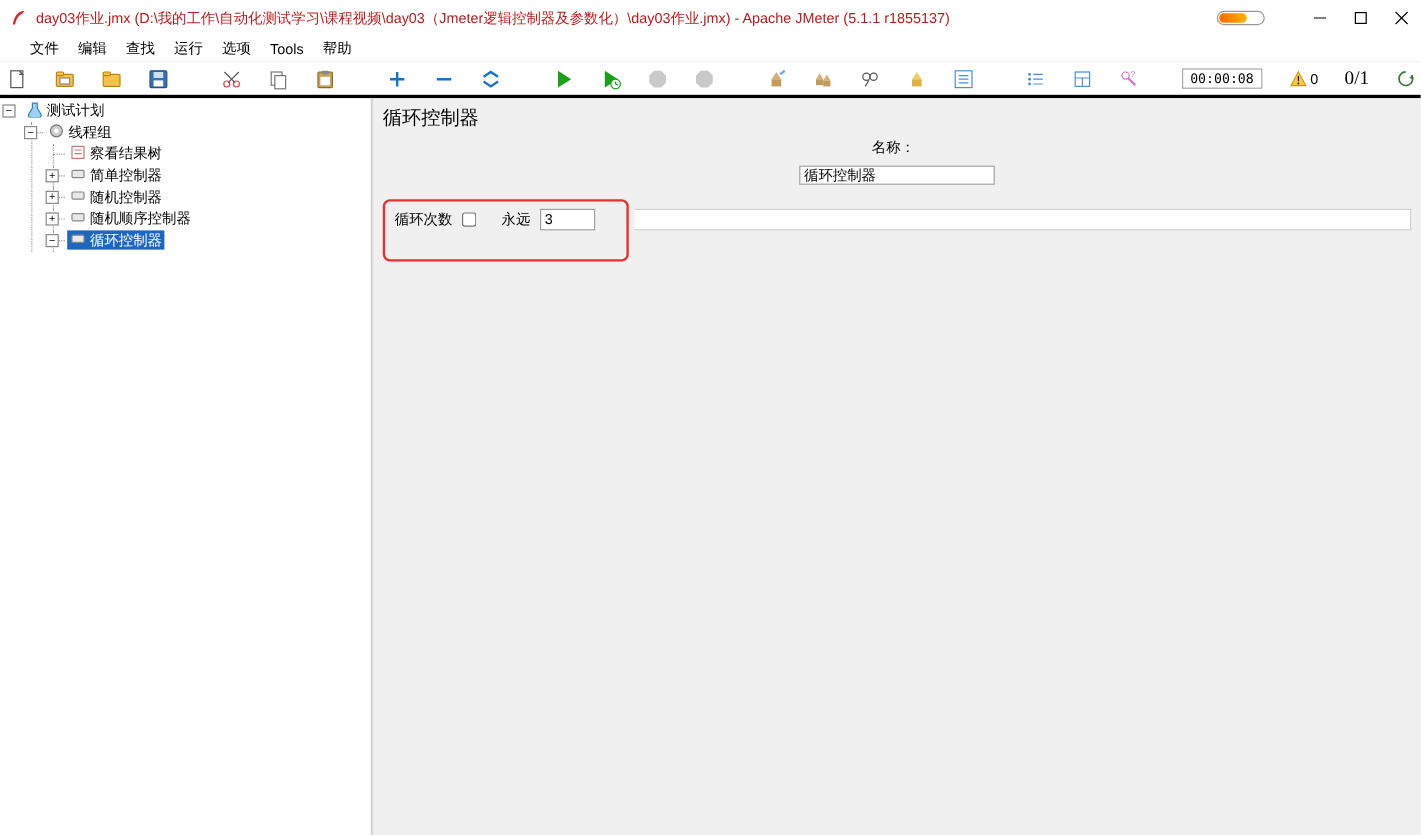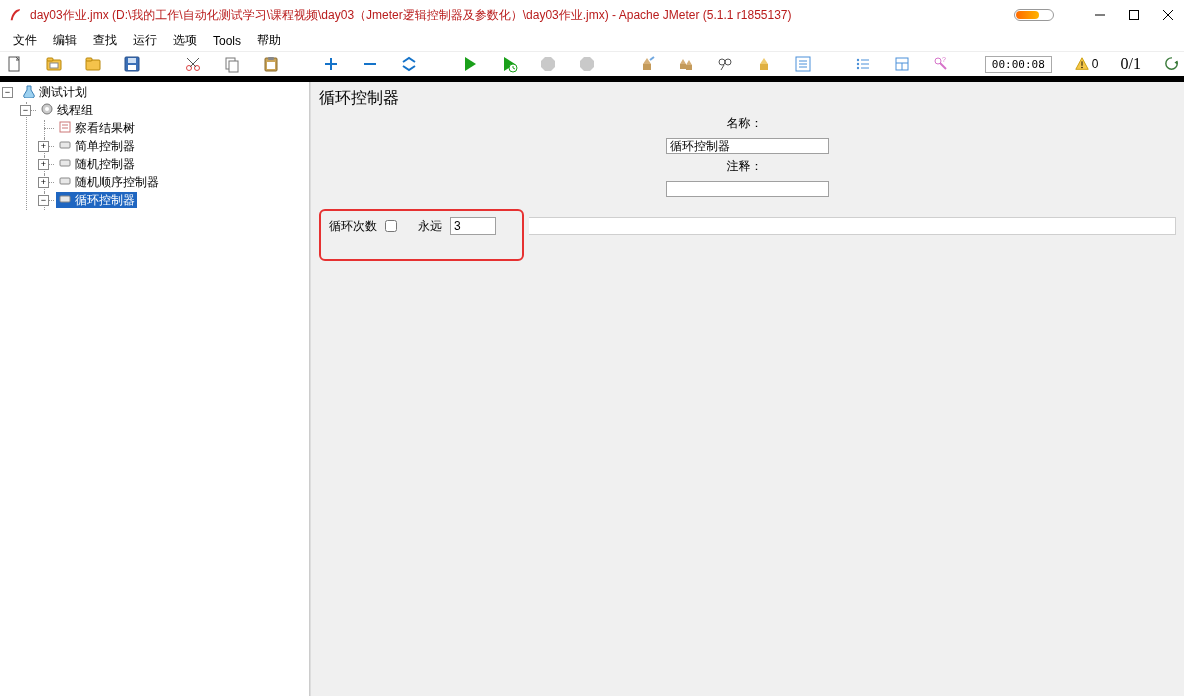--- a/index.html
+++ b/index.html
@@ -26,36 +26,36 @@
     .battery { width: 40px; height: 12px; border: 1px solid #999; border-radius: 6px; position: relative; margin-right: 20px; }
     .battery::after { content:""; position:absolute; left:1px; top:1px; height:8px; width:60%; background: linear-gradient(90deg,#ff6a00,#ffb300); border-radius:4px; }
     .win-btn { width: 16px; height: 16px; display:flex; align-items:center; justify-content:center; cursor:pointer; }
     .win-btn svg { width: 12px; height: 12px; }
 
     
     .menubar {
       height: 22px;
       display: flex;
       align-items: center;
-      padding: 0 6px;
+      padding: 0 18px;
       gap: 2px;
       background: #fff;
       border-bottom: 1px solid #eee;
     }
     .menubar .menu-item { padding: 2px 7px; cursor: pointer; }
 
     
     .toolbar {
       height: 30px;
       display: flex;
       align-items: center;
       padding: 0 4px;
       gap: 16px;
       background: #fff;
-      border-bottom: 6px solid #000000;
+      border-bottom: 3px solid #000000;
     }
     .tbbtn { width: 24px; height: 24px; display:flex; align-items:center; justify-content:center; border:1px solid transparent; border-radius:2px; cursor:pointer; }
     .tsep { width: 6px; height: 22px; }
     .tbbtn svg { width:18px;height:18px; }
     .toolbar-spacer { flex:1; }
     .status-time { border:1px solid #aaa; padding:1px 6px; font-family: monospace; font-size:11px; }
     .status-warn { display:inline-flex; align-items:center; gap:2px; margin-left:6px;}
     .status-count { margin-left:6px; font-size:16px;font-family:Liberation Serif, serif; }
     .status-gear { margin-left:6px; width:18px;height:18px; cursor:pointer;}
 
@@ -428,24 +428,20 @@
     </div>
   </div>
 
   <div class="content-panel">
     <div class="panel-title">循环控制器</div>
 
     <div class="form-row">
       <label>名称：</label>
       <input type="text" value="循环控制器" style="">
     </div>
-    <div class="form-row">
-      <label>注释：</label>
-      <input type="text" value="" style="">
-    </div>
 
     <div class="loop-wrap">
       <div class="loop-box">
         <div class="loop-inner">
           <span>循环次数</span>
           <label class="chk">
             <input type="checkbox" style="">
             <span>永远</span>
           </label>
           <input class="loop-count" type="text" value="3" style="">

